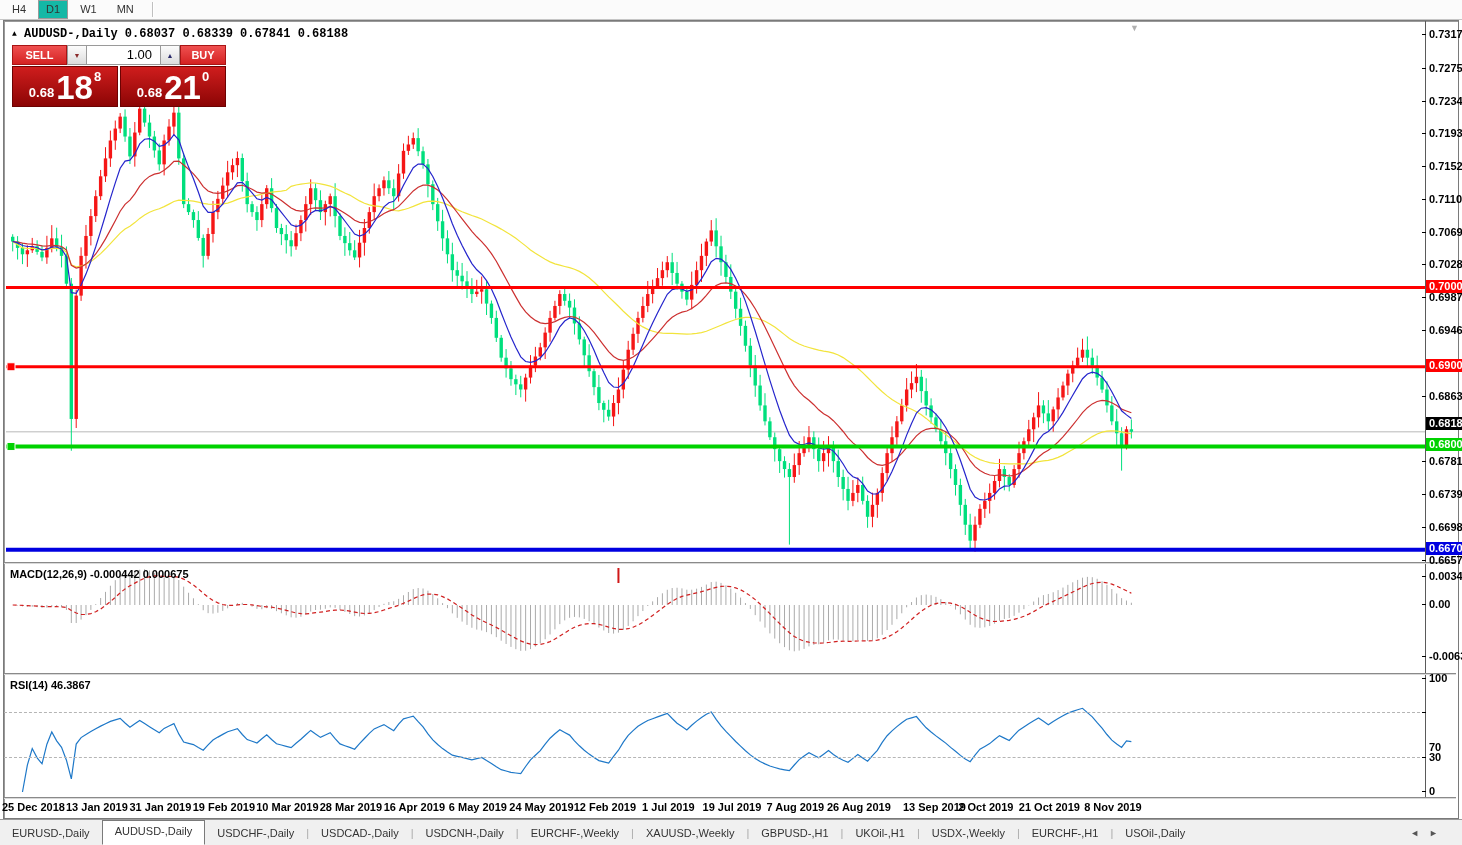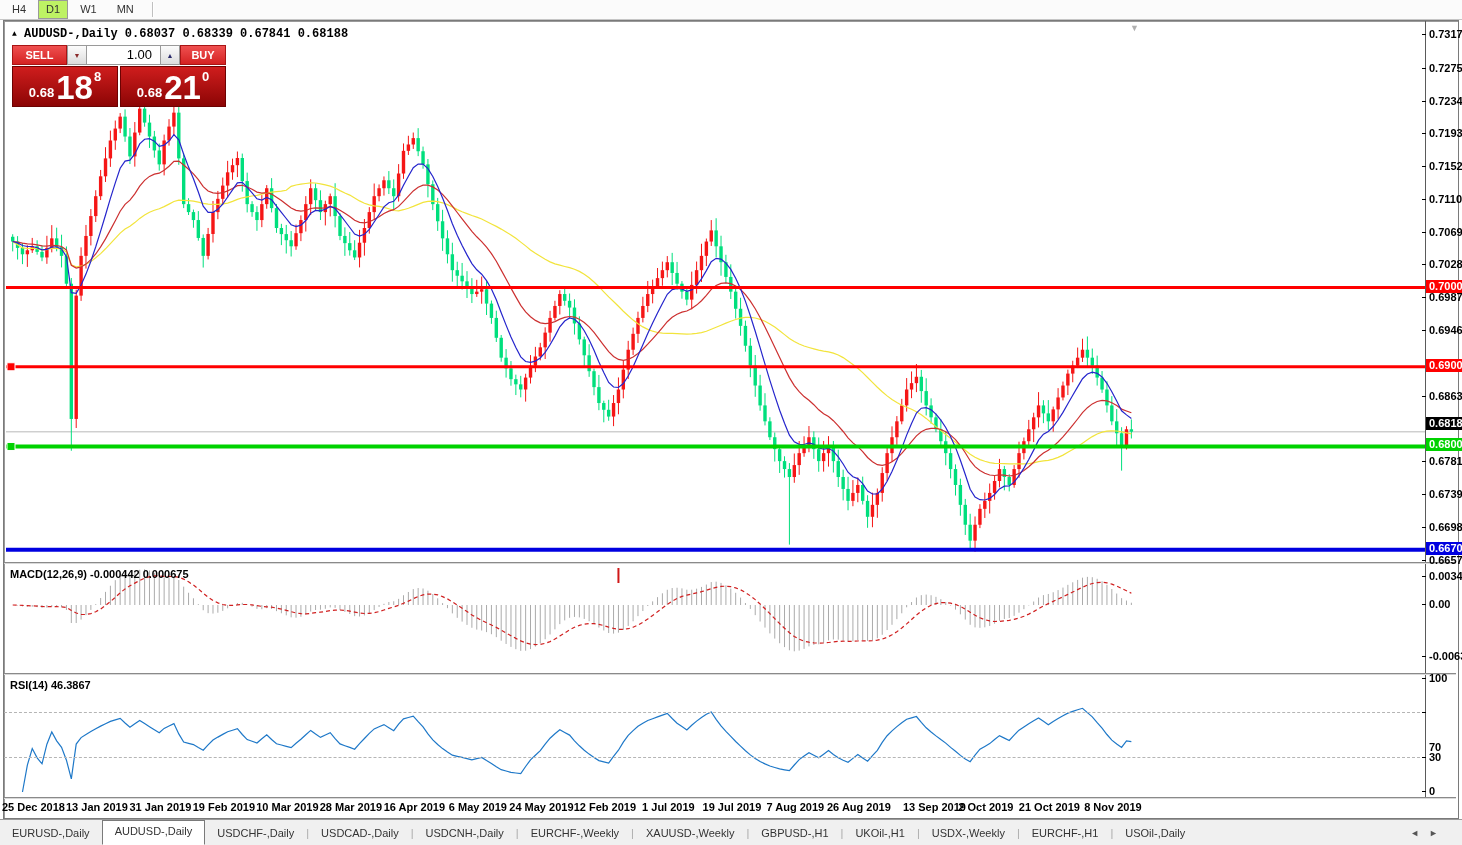--- a/index.html
+++ b/index.html
@@ -1,20 +1,20 @@
 <!DOCTYPE html>
 <html><head>
 <meta charset="utf-8">
 <style>
   html,body{margin:0;padding:0;background:#fff;font-family:"Liberation Sans",sans-serif;}
   #screen{position:relative;width:1462px;height:845px;background:#fff;overflow:hidden;padding-left:9px;}
   
   #toolbar{position:absolute;left:0;top:0;width:1462px;height:19px;background:#fbfbfb;border-bottom:1px solid #c6c6c6;display:flex;align-items:center;}
   .tf-btn{height:17px;line-height:17px;padding:0 7px;margin-left:4px;font-size:11px;color:#333;border:1px solid transparent;cursor:default;}
-  .tf-btn.active{background:#bef264;border:1px solid #9a9a9a;}
+  .tf-btn.active{background:#14b8a6;border:1px solid #9a9a9a;}
   #tb-sep{width:1px;height:15px;background:#c0c0c0;margin-left:10px;border-right:1px solid #fff;}
   
   #chartwin{position:absolute;left:3px;top:20px;width:1454px;height:797px;border:1px solid #7a7a7a;background:#fff;box-shadow:inset 1px 1px 0 #9a9a9a;}
   #paneclip{position:absolute;left:2px;top:1px;width:1419px;height:795px;overflow:hidden;}
   .pane-sep{position:absolute;left:0;width:1452px;height:1px;background:#8a8a8a;border-bottom:1px solid #d9d9d9;}
   #vaxis{position:absolute;left:1421px;top:0;width:1px;height:778px;background:#5a5a5a;}
   .ytick{position:absolute;left:1425px;width:26px;font-size:11px;font-weight:bold;color:#000;transform:translateY(-6px);white-space:nowrap;}
   .ytickdash{position:absolute;left:1418px;width:4px;height:1px;background:#000;}
   .badge{position:absolute;left:1422px;height:13px;line-height:13px;padding:0 3px;font-size:11px;font-weight:bold;color:#fff;transform:translateY(-7px);white-space:nowrap;}
   .xlab{position:absolute;top:780px;font-size:11px;font-weight:bold;color:#000;transform:translateX(-50%);white-space:nowrap;}

